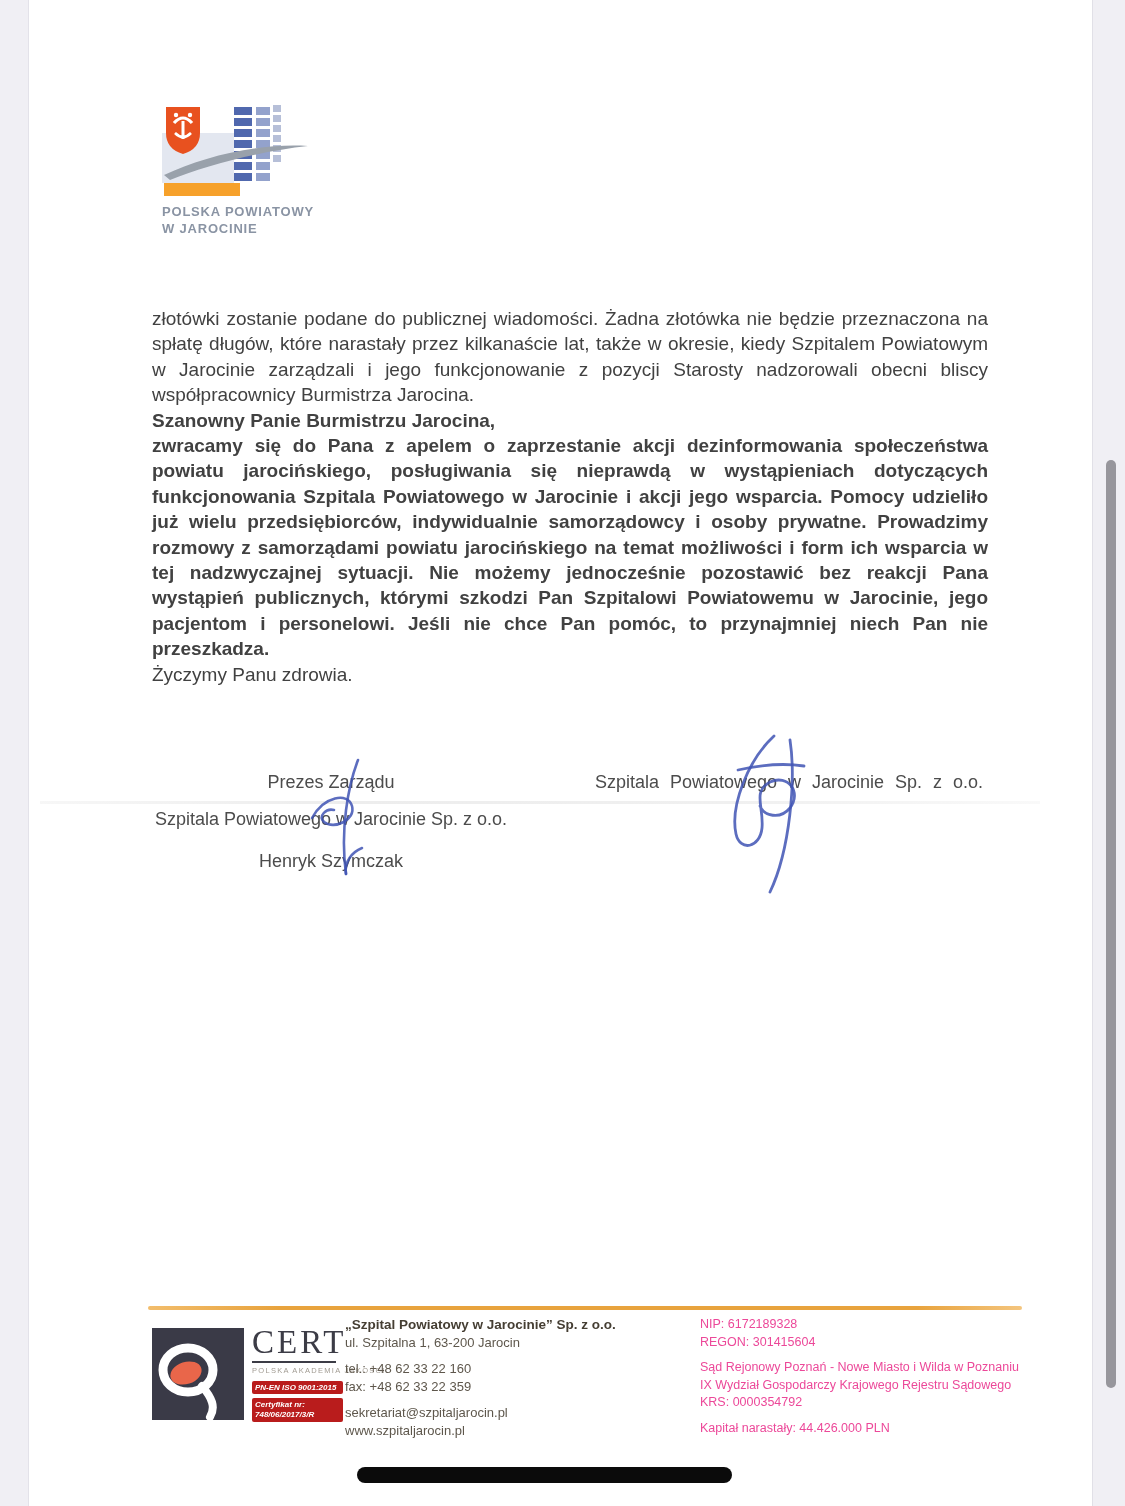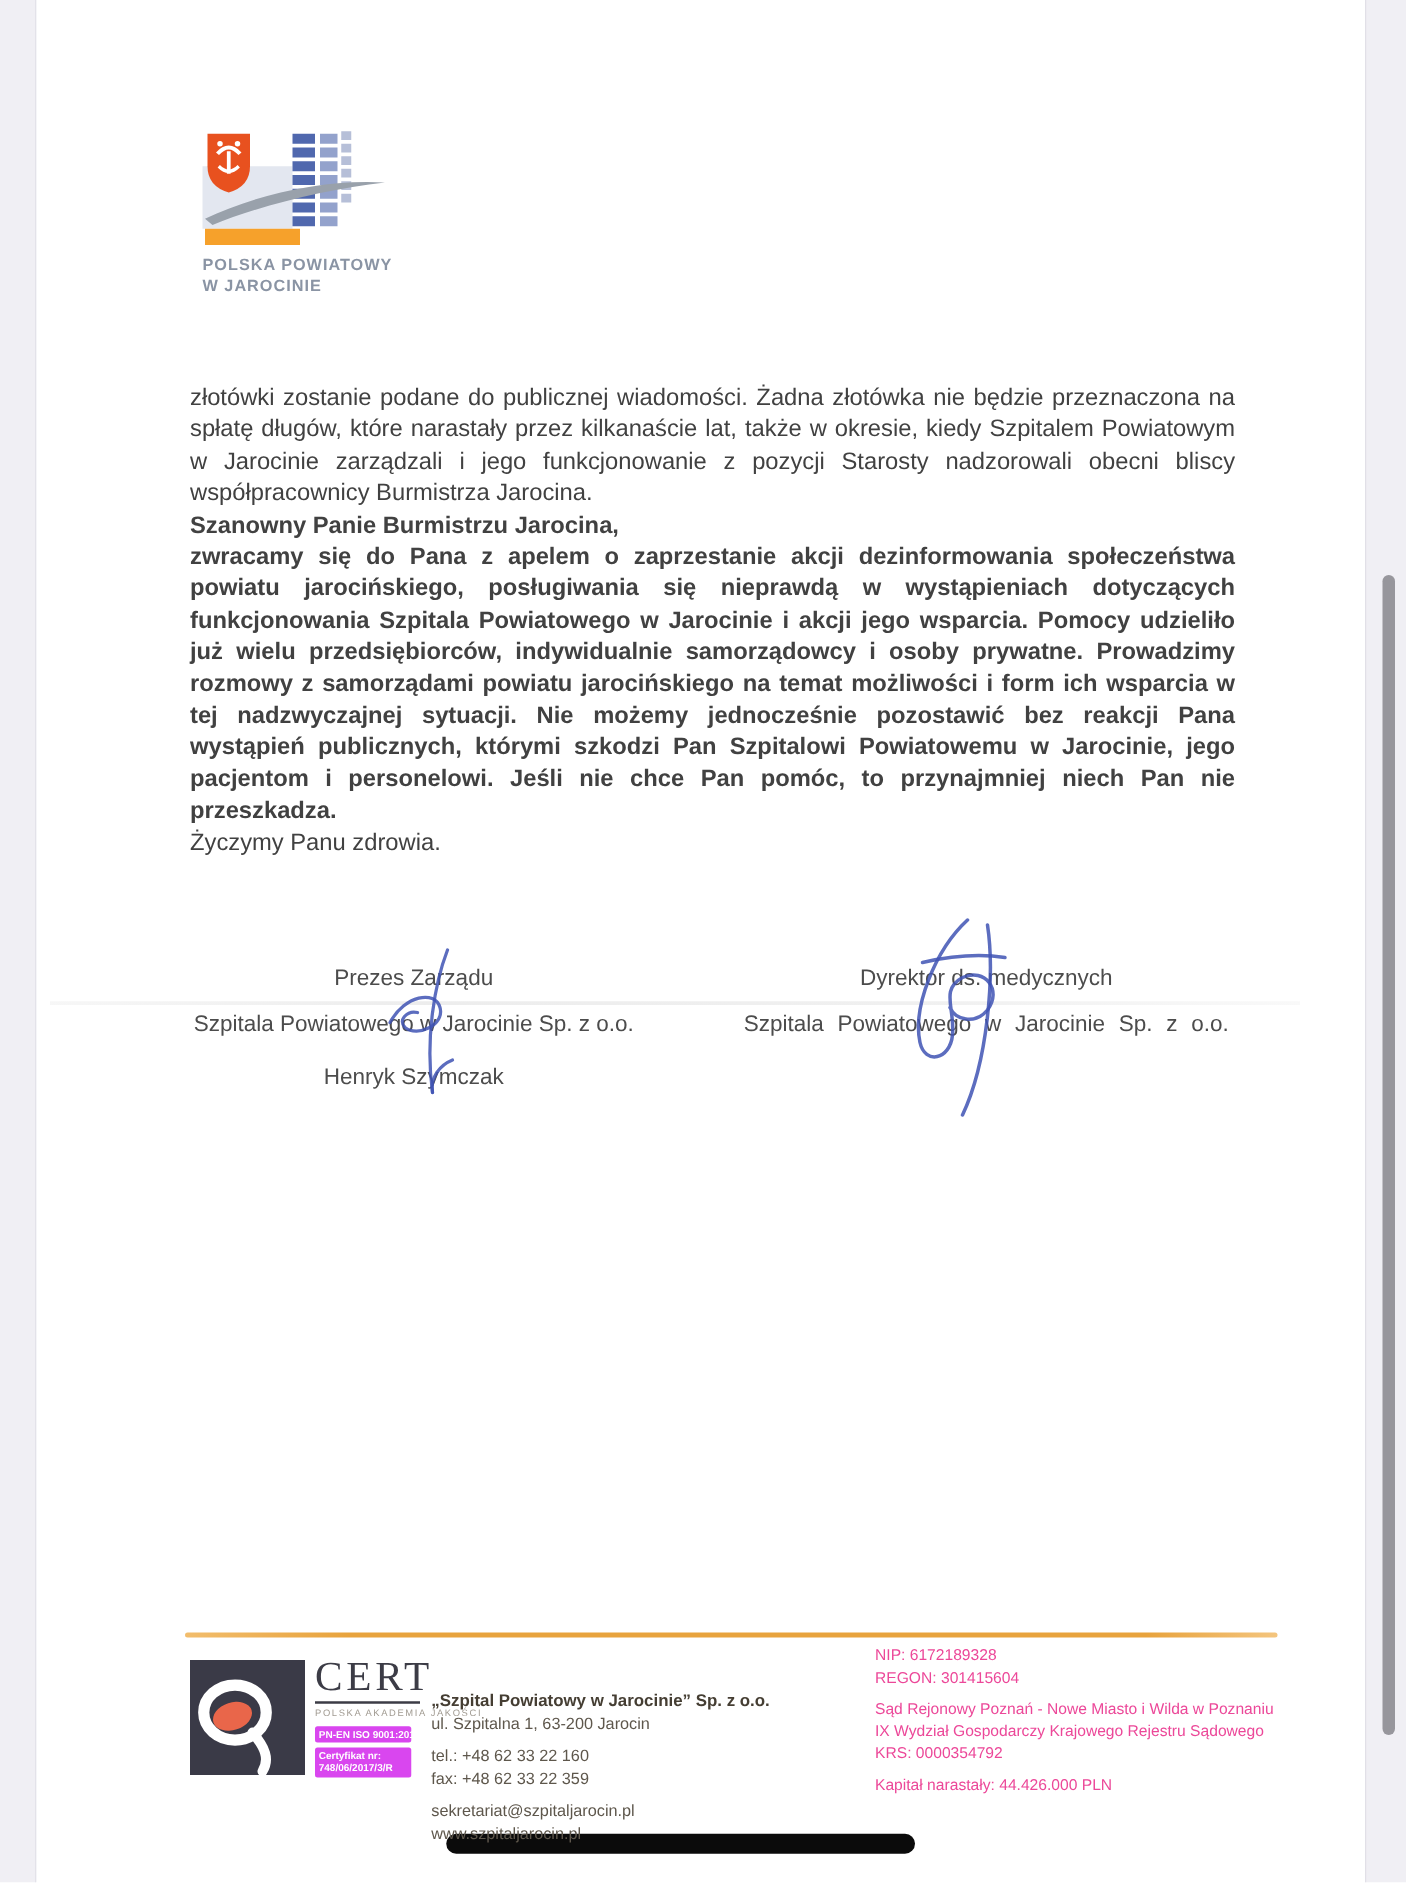--- a/index.html
+++ b/index.html
@@ -44,25 +44,25 @@
 
   
   .footer-rule{position:absolute;left:148px;top:1306px;width:874px;height:4px;border-radius:2px;
     background:linear-gradient(90deg,#f2bd6c,#e8a33d 15%,#e8a33d 88%,#f4c57e);}
   .cert-logo{position:absolute;left:152px;top:1322px;width:190px;height:112px;}
   .cert-square{position:absolute;left:0;top:6px;}
   .cert-right{position:absolute;left:100px;top:4px;width:88px;}
   .cert-brand{font-family:"Liberation Serif", serif;font-size:33px;line-height:33px;letter-spacing:3px;color:#3c3c46;}
   .cert-rule{width:84px;height:2px;background:#3c3c46;margin:2px 0 3px 0;}
   .cert-subtitle{font-size:7.5px;letter-spacing:1.3px;color:#a19b92;white-space:nowrap;margin-bottom:6px;}
-  .cert-badge{background:#d946ef;color:#ffffff;font-weight:bold;border-radius:2px;width:77px;box-sizing:border-box;padding:2px 3px;}
+  .cert-badge{background:#b91c1c;color:#ffffff;font-weight:bold;border-radius:2px;width:91px;box-sizing:border-box;padding:2px 3px;font-style:italic;}
   .badge-iso{font-size:8px;line-height:9px;margin-bottom:4px;white-space:nowrap;}
   .badge-cert{font-size:8px;line-height:10px;}
 
-  .footer-contact{position:absolute;left:345px;top:1316px;font-size:13px;line-height:18px;color:#5e574c;margin-top:36px;}
+  .footer-contact{position:absolute;left:345px;top:1316px;font-size:13px;line-height:18px;color:#5e574c;}
   .footer-contact .company-name{font-weight:bold;color:#453e33;font-size:13.5px;}
   .footer-contact .group-gap{height:8px;}
   .footer-registry{position:absolute;left:700px;top:1316px;font-size:12.5px;line-height:17.5px;color:#ec4899;}
   .footer-registry .group-gap{height:8px;}
 </style>
 </head>
 <body>
 
 <div class="edge-left"></div>
 <div class="edge-right"></div>
@@ -127,21 +127,20 @@
 </div>
 
 <div class="scan-artifact"></div>
 
 <div class="sig-block sig-left">
   <div class="sig-title">Prezes Zarządu</div>
   <div class="sig-org">Szpitala Powiatowego w Jarocinie Sp. z o.o.</div>
   <div class="sig-name">Henryk Szymczak</div>
 </div>
 <div class="sig-block sig-right">
-  <div class="sig-title">Dyrektor ds. medycznych</div>
   <div class="sig-org">Szpitala Powiatowego w Jarocinie Sp. z o.o.</div>
 </div>
 
 <svg class="sig-ink ink-left" width="120" height="130" viewBox="0 0 120 130">
   <g fill="none" stroke="#4054b4" stroke-opacity="0.85" stroke-width="2.6" stroke-linecap="round">
     <path d="M68,8 C58,34 50,78 56,122"></path>
     <path d="M22,66 C34,44 58,40 62,54 C66,68 44,78 34,70 C28,64 36,56 44,58"></path>
     <path d="M56,122 C54,110 62,100 72,96"></path>
   </g>
 </svg>

